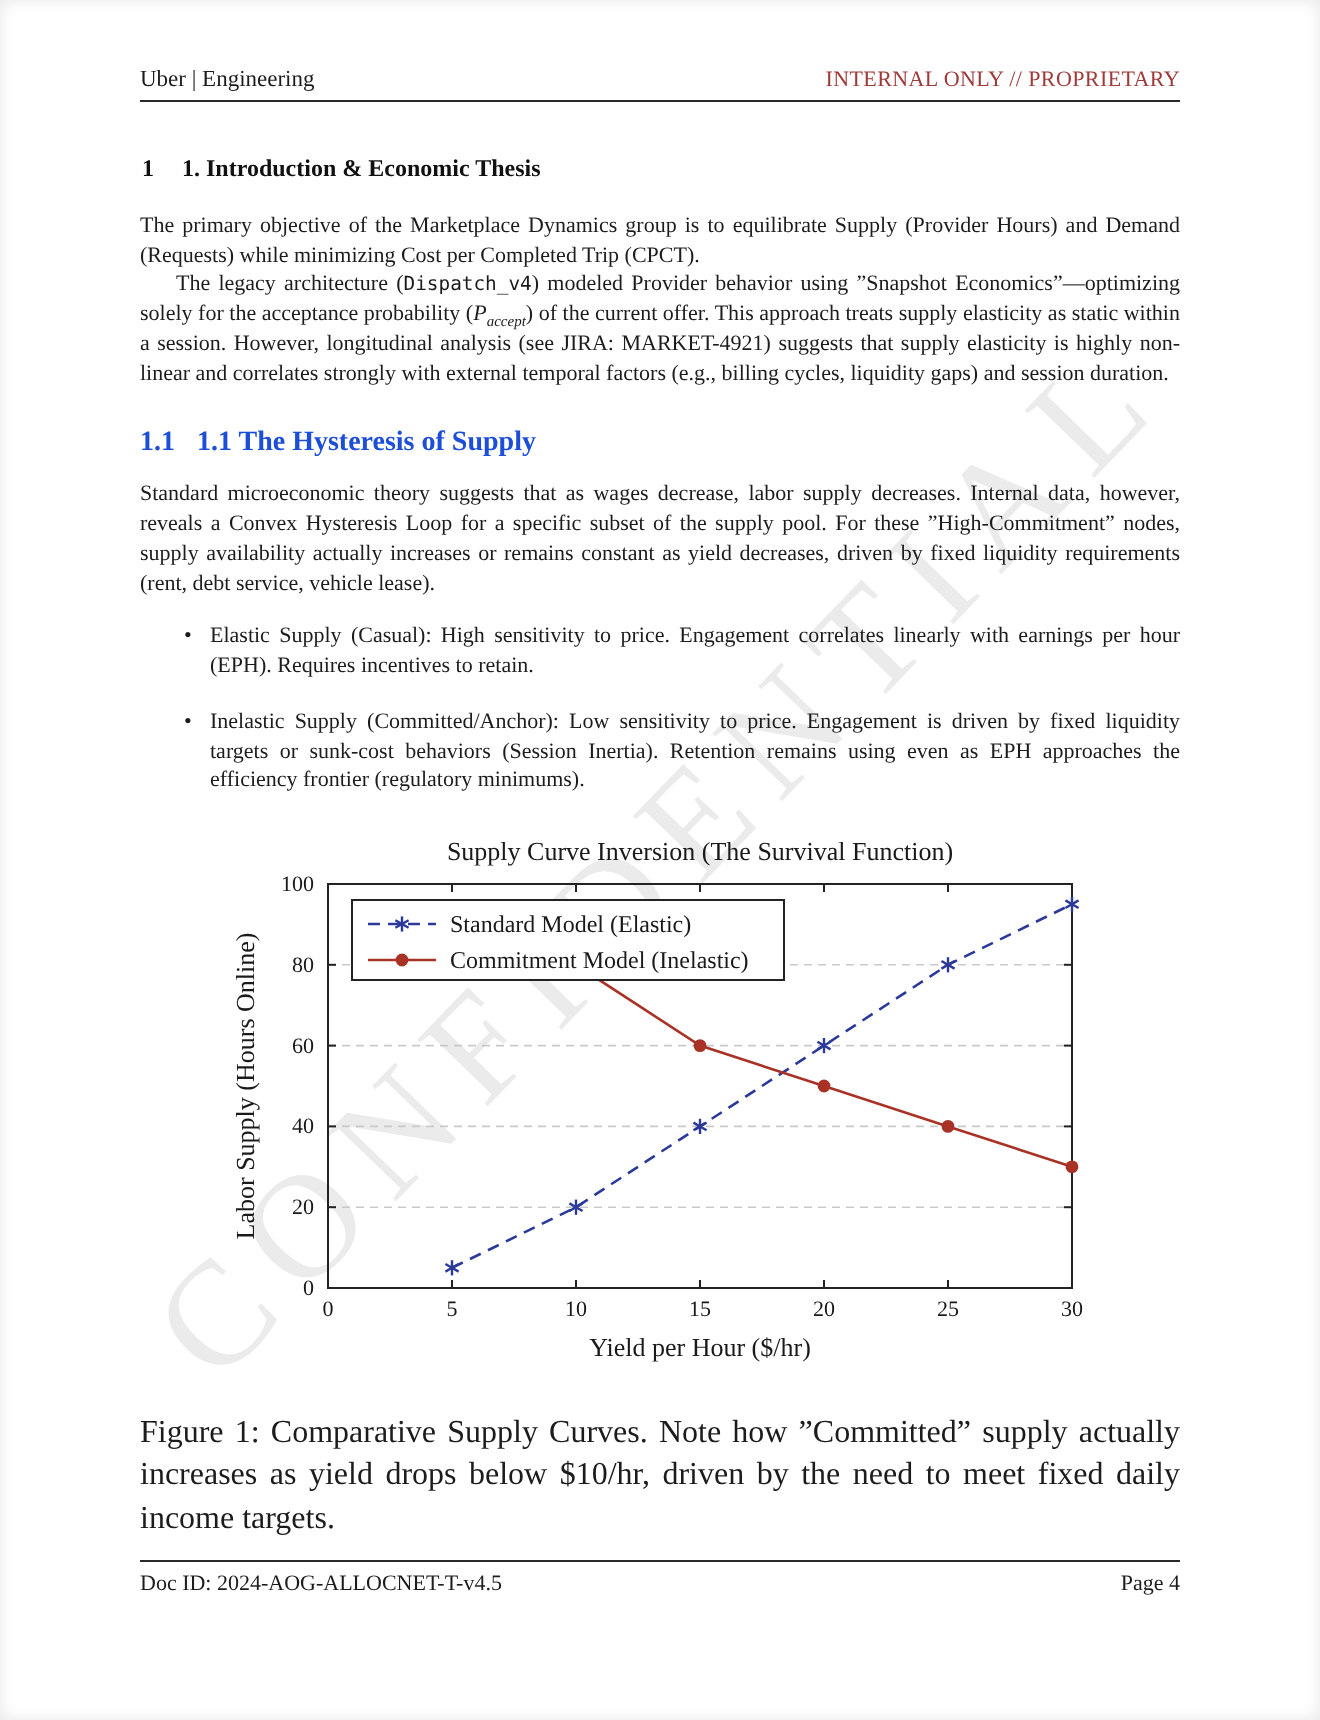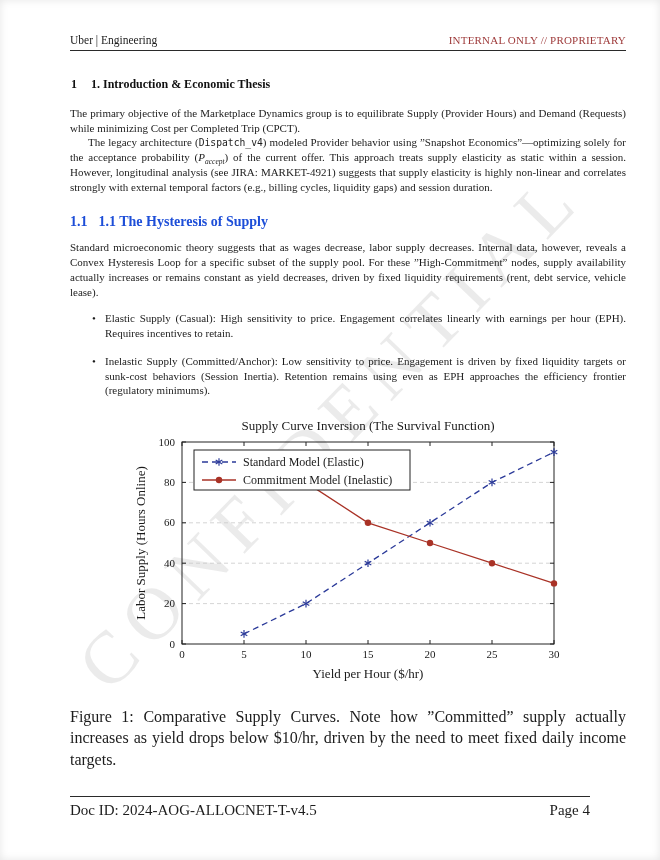--- a/index.html
+++ b/index.html
@@ -22,21 +22,21 @@
     font-size:74px;
     letter-spacing:12px;
     color:rgba(60,60,60,0.10);
     white-space:nowrap;
     z-index:0;
     font-family:"Liberation Serif",serif;
     user-select:none;
   }
   .content{
     position:relative;z-index:1;
-    padding:34px 34px 0 70px;
+    padding:34px 70px 0 70px;
   }
   .doc-header{
     display:flex;justify-content:space-between;align-items:baseline;
     border-bottom:1px solid #2a2a2a;
     padding-bottom:4px;
     font-size:11.5px;
   }
   .doc-header .hdr-left{color:#1c1c1c;}
   .doc-header .hdr-right{font-weight:normal;font-size:11px;letter-spacing:0.2px;}
   h1.section{
@@ -73,25 +73,25 @@
   svg.chart{display:block;margin:0 auto;overflow:visible;}
   svg.chart text{font-family:"Liberation Serif","DejaVu Serif",serif;fill:#1a1a1a;}
   svg.chart .tick-label{font-size:11px;}
   svg.chart .chart-title{font-size:13px;}
   svg.chart .axis-label{font-size:13px;}
   svg.chart .legend-text{font-size:12px;}
   figcaption.fig-caption{
     margin-top:16px;font-size:16px;line-height:1.34;text-align:justify;
   }
   .doc-footer{
-    position:absolute;left:70px;right:70px;top:796px;
+    position:absolute;left:70px;right:70px;top:780px;
     border-top:1px solid #2a2a2a;
     padding-top:5px;
     display:flex;justify-content:space-between;
-    font-size:15px;z-index:1;
+    font-size:11px;z-index:1;
   }
 </style>
 </head>
 <body>
 
 <div class="page">
   <div class="watermark">CONFIDENTIAL</div>
 
   <div class="content">
 

